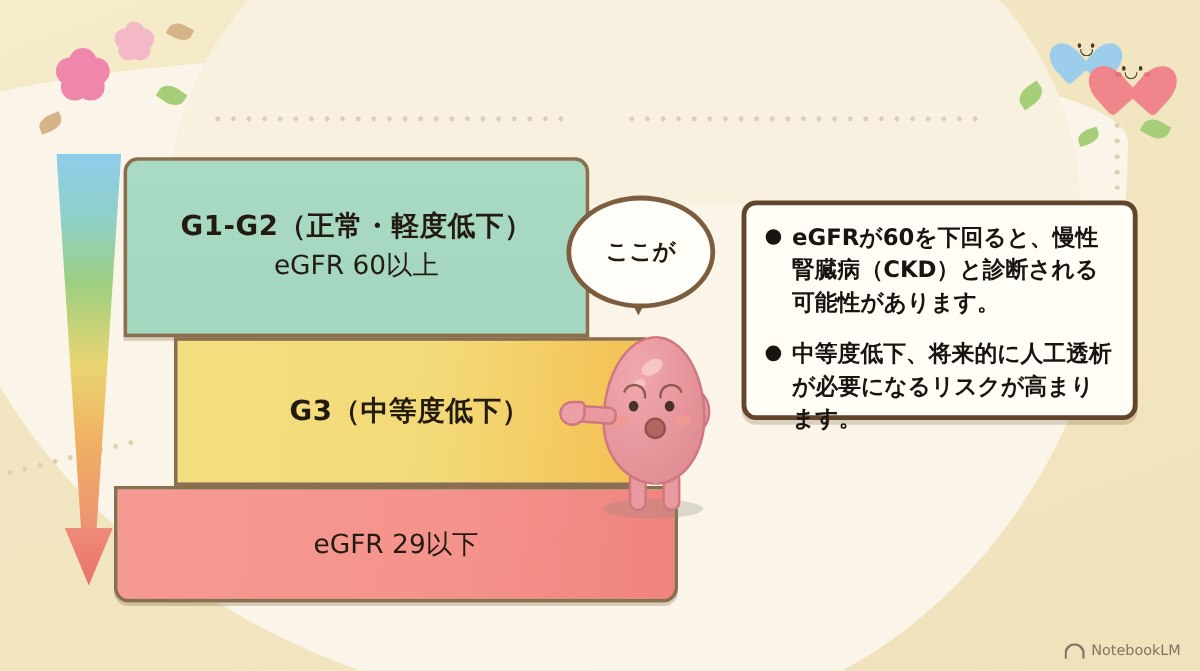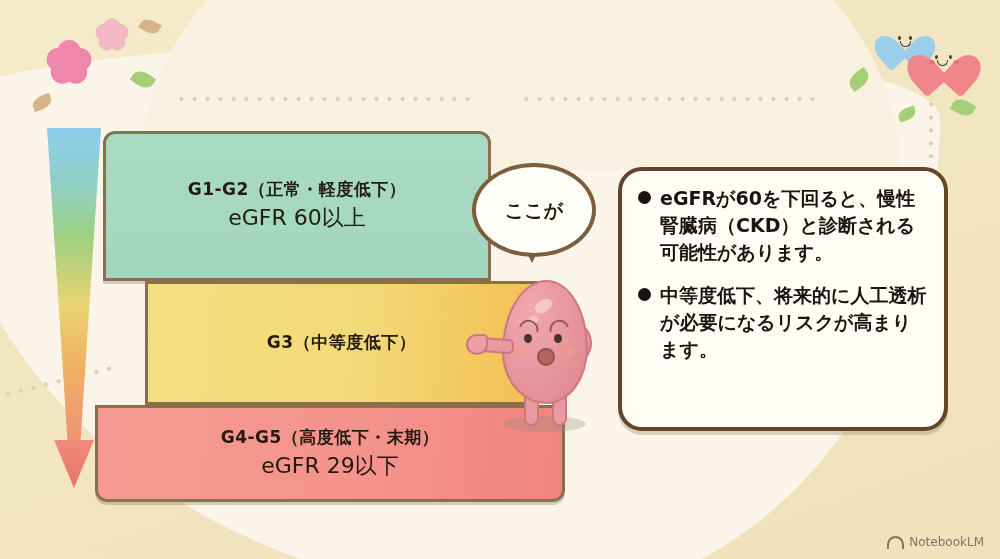--- a/index.html
+++ b/index.html
@@ -53,21 +53,21 @@
     background:linear-gradient(180deg,#8ecdea 0%,#8fd0c8 17%,#9ed080 34%,#e9d472 55%,#f0b263 74%,#ee8f74 100%);
     clip-path:polygon(5% 0,95% 0,60% 100%,40% 100%);}
   #arrow-head{position:absolute;left:10px;top:312px;width:40px;height:48px;
     background:linear-gradient(180deg,#ef8b7a,#e9726a);
     clip-path:polygon(50% 100%,0 0,100% 0);}
 
   
   .band{position:absolute;border:3px solid #8a6f4e;box-sizing:border-box;
     display:flex;flex-direction:column;align-items:center;justify-content:center;
     text-align:center;color:#231a12;box-shadow:0 3px 0 rgba(120,95,60,.28);}
-  .band .l1{font-size:17px;font-weight:bold;line-height:1.25;letter-spacing:.5px;}
+  .band .l1{font-size:23px;font-weight:bold;line-height:1.25;letter-spacing:.5px;}
   .band .l2{font-size:22px;font-weight:normal;line-height:1.3;margin-top:4px;}
 
   #band-g12{left:103px;top:131px;width:388px;height:150px;
     border-radius:12px 12px 0 0;background:linear-gradient(180deg,#a9dac4,#a3d6bf);}
   #band-g3{left:98px;top:281px;width:393px;height:124px;
     background:linear-gradient(95deg,#f3de80 0%,#f3da78 55%,#f4bf52 100%);margin-left:47px;}
   #band-g45{left:95px;top:405px;width:470px;height:97px;
     border-radius:0 12px 12px 12px;background:linear-gradient(95deg,#f59a92 0%,#f4938c 60%,#f0837d 100%);}
 
   
@@ -110,22 +110,22 @@
     background:#b3655f;border:2px solid #93504c;border-radius:48% 48% 50% 50%;}
   #k-arm{position:absolute;left:-12px;top:66px;width:34px;height:11px;
     background:#e89aa0;border:2px solid #cf767f;border-radius:6px;transform:rotate(4deg);}
   #k-hand{position:absolute;left:-22px;top:62px;width:18px;height:17px;
     background:#eaa0a6;border:2px solid #cf767f;border-radius:50% 20% 50% 50%;}
   .k-leg{position:absolute;top:122px;width:11px;height:28px;background:#e89aa0;
     border:2px solid #cf767f;border-radius:5px 5px 8px 8px;}
   #k-leg-l{left:36px;}#k-leg-r{left:64px;}
 
   
-  #info-card{position:absolute;left:618px;top:167px;width:330px;height:264px;
-    background:#fffdf6;border:4px solid #63452c;border-radius:24px;
+  #info-card{position:absolute;left:618px;top:167px;width:330px;height:183px;
+    background:#fffdf6;border:4px solid #63452c;border-radius:12px;
     box-shadow:0 4px 0 rgba(120,95,60,.25);padding:14px 16px 0 14px;box-sizing:border-box;}
   .bullet-row{display:flex;align-items:flex-start;margin-bottom:16px;}
   .bullet-dot{flex:0 0 auto;width:13px;height:13px;border-radius:50%;background:#191410;
     margin:6px 9px 0 2px;}
   .bullet-text{font-size:19px;font-weight:bold;line-height:1.42;color:#191410;letter-spacing:0;}
 
   
   #watermark{position:absolute;right:16px;bottom:10px;display:flex;align-items:center;
     gap:5px;color:#6a6257;font-size:12px;opacity:.85;}
   #wm-glyph{width:13px;height:11px;border:2px solid #6a6257;border-bottom:0;
@@ -199,21 +199,20 @@
   <div class="band" id="band-g12">
     <div class="l1">G1-G2（正常・軽度低下）</div>
     <div class="l2">eGFR 60以上</div>
   </div>
 
   <div class="band" id="band-g3">
     <div class="l1">G3（中等度低下）</div>
   </div>
 
   <div class="band" id="band-g45">
-    <div class="l1">G4-G5（高度低下・末期）</div>
     <div class="l2">eGFR 29以下</div>
   </div>
 
   <div id="bubble-tail"></div>
   <div id="bubble">
     <div>ここが</div>
   </div>
 
   <div id="kidney">
     <div id="k-shadow"></div>

